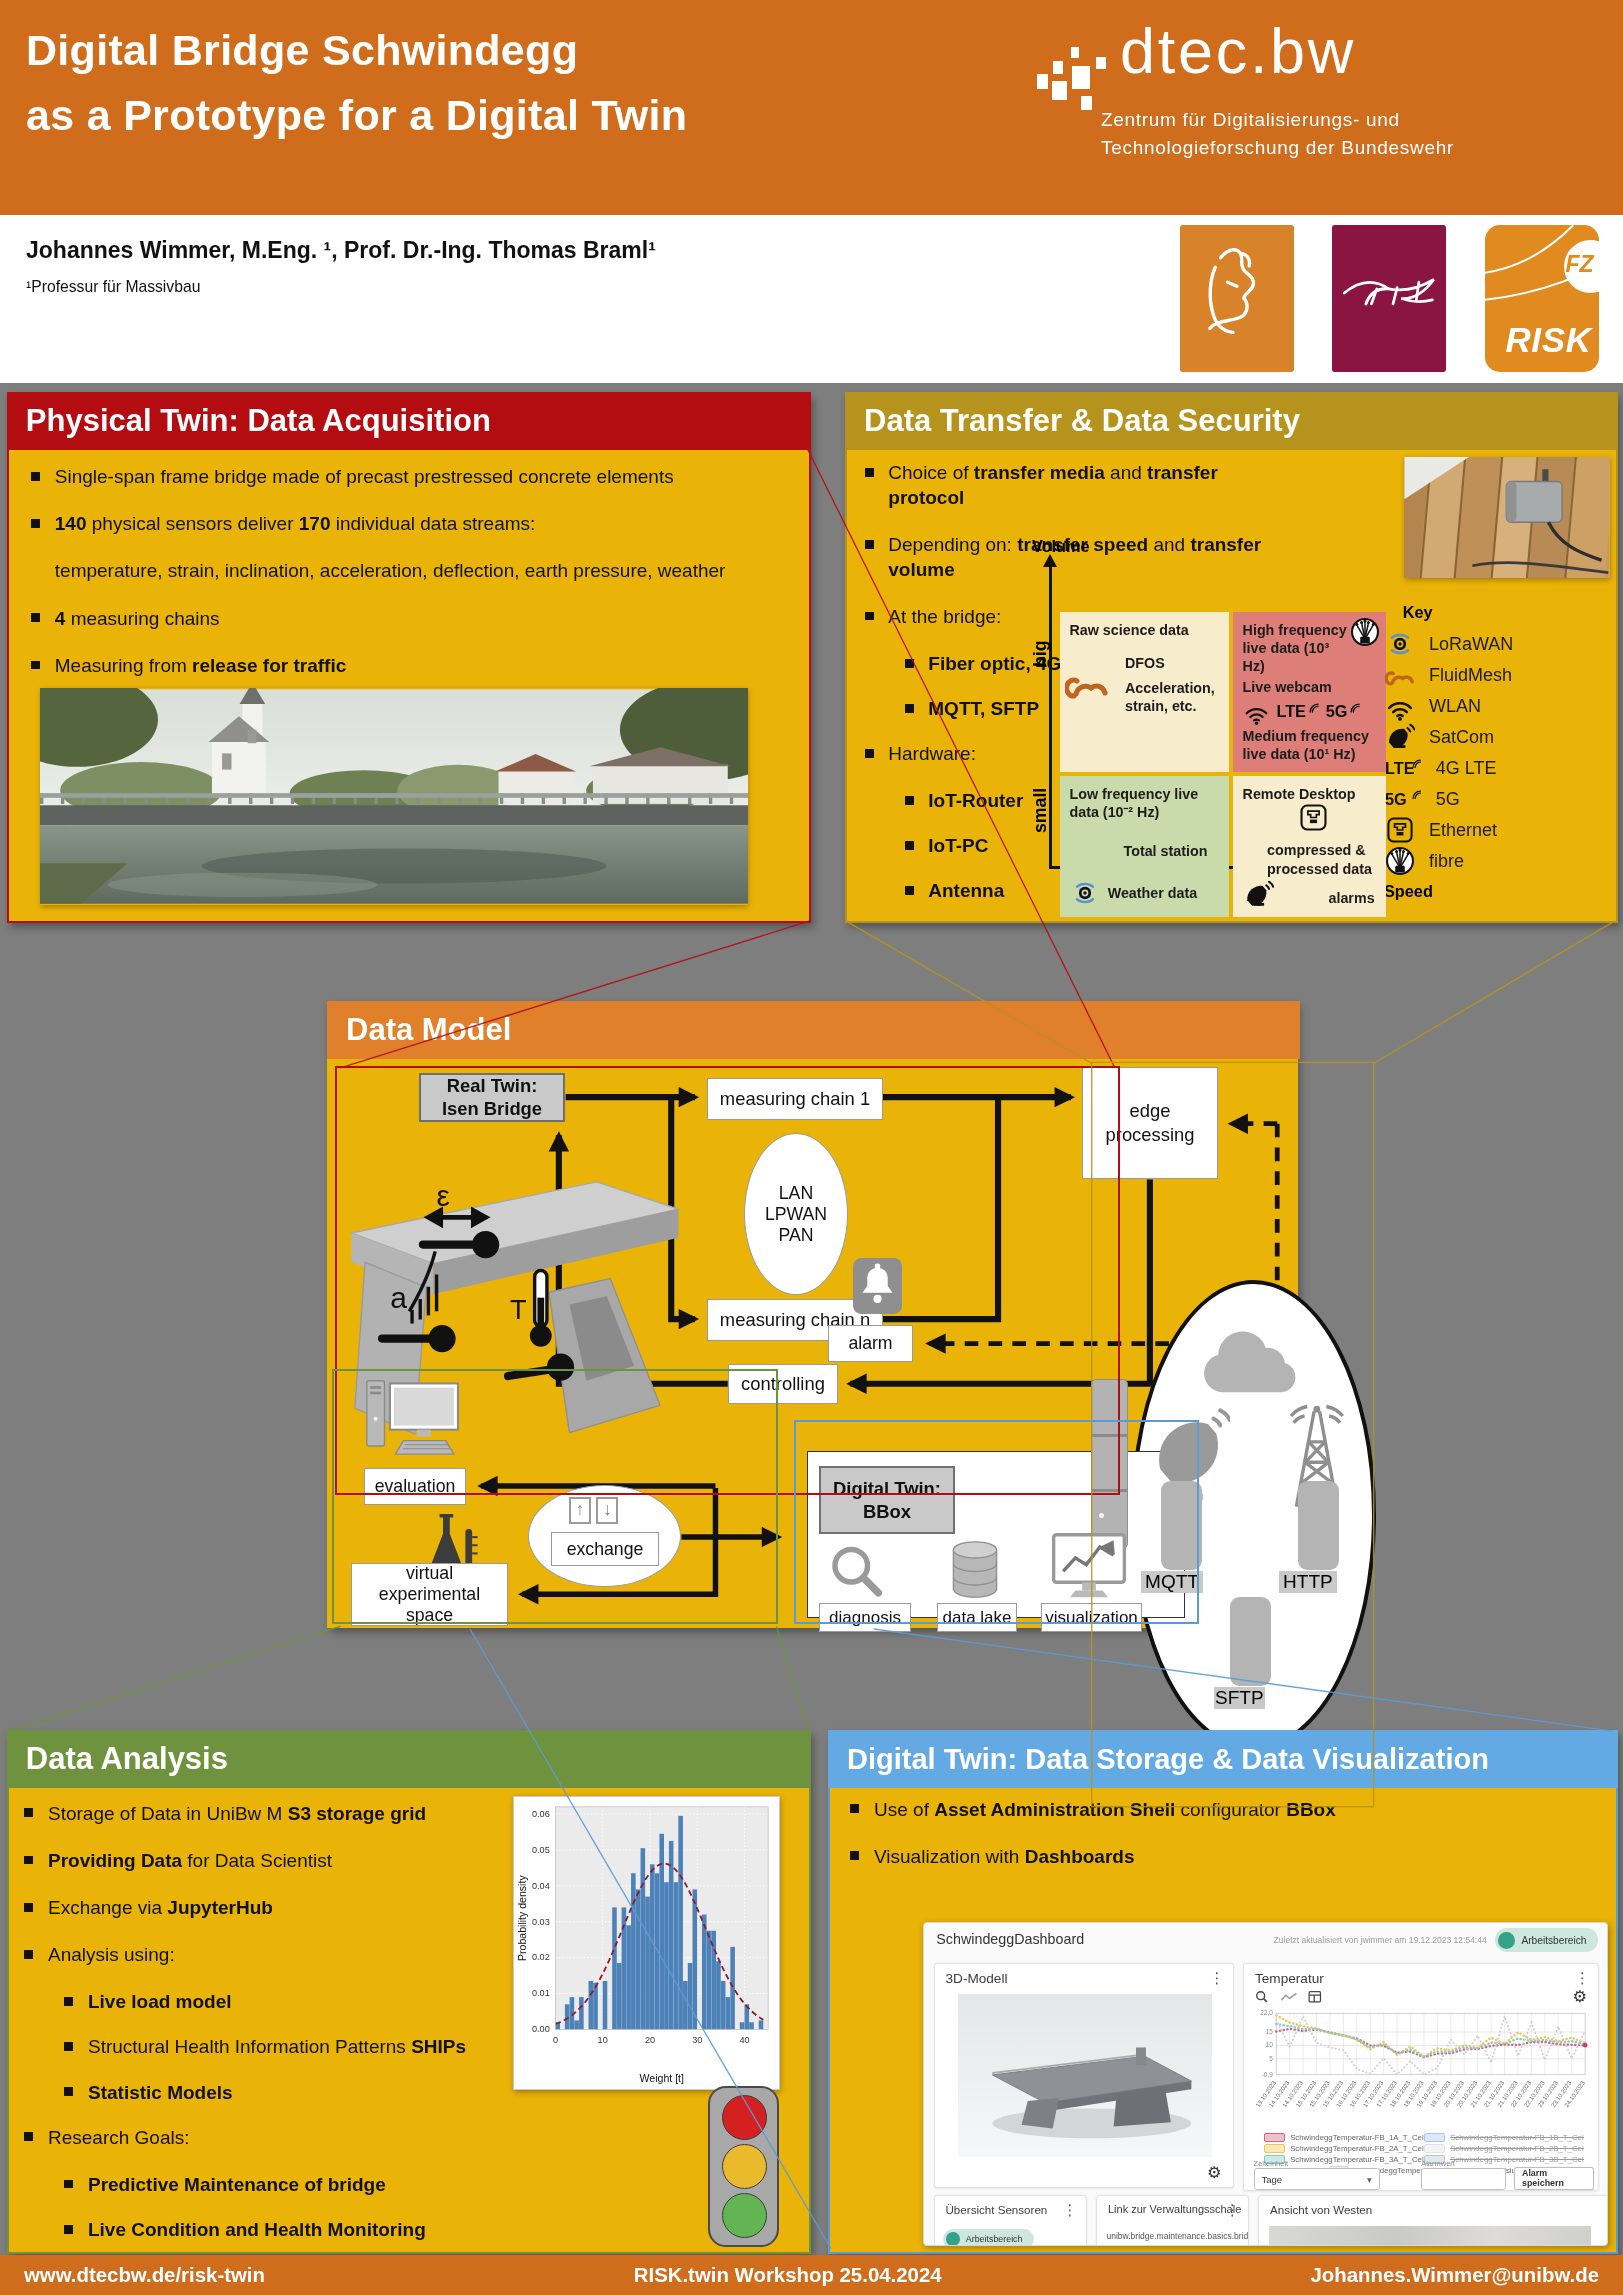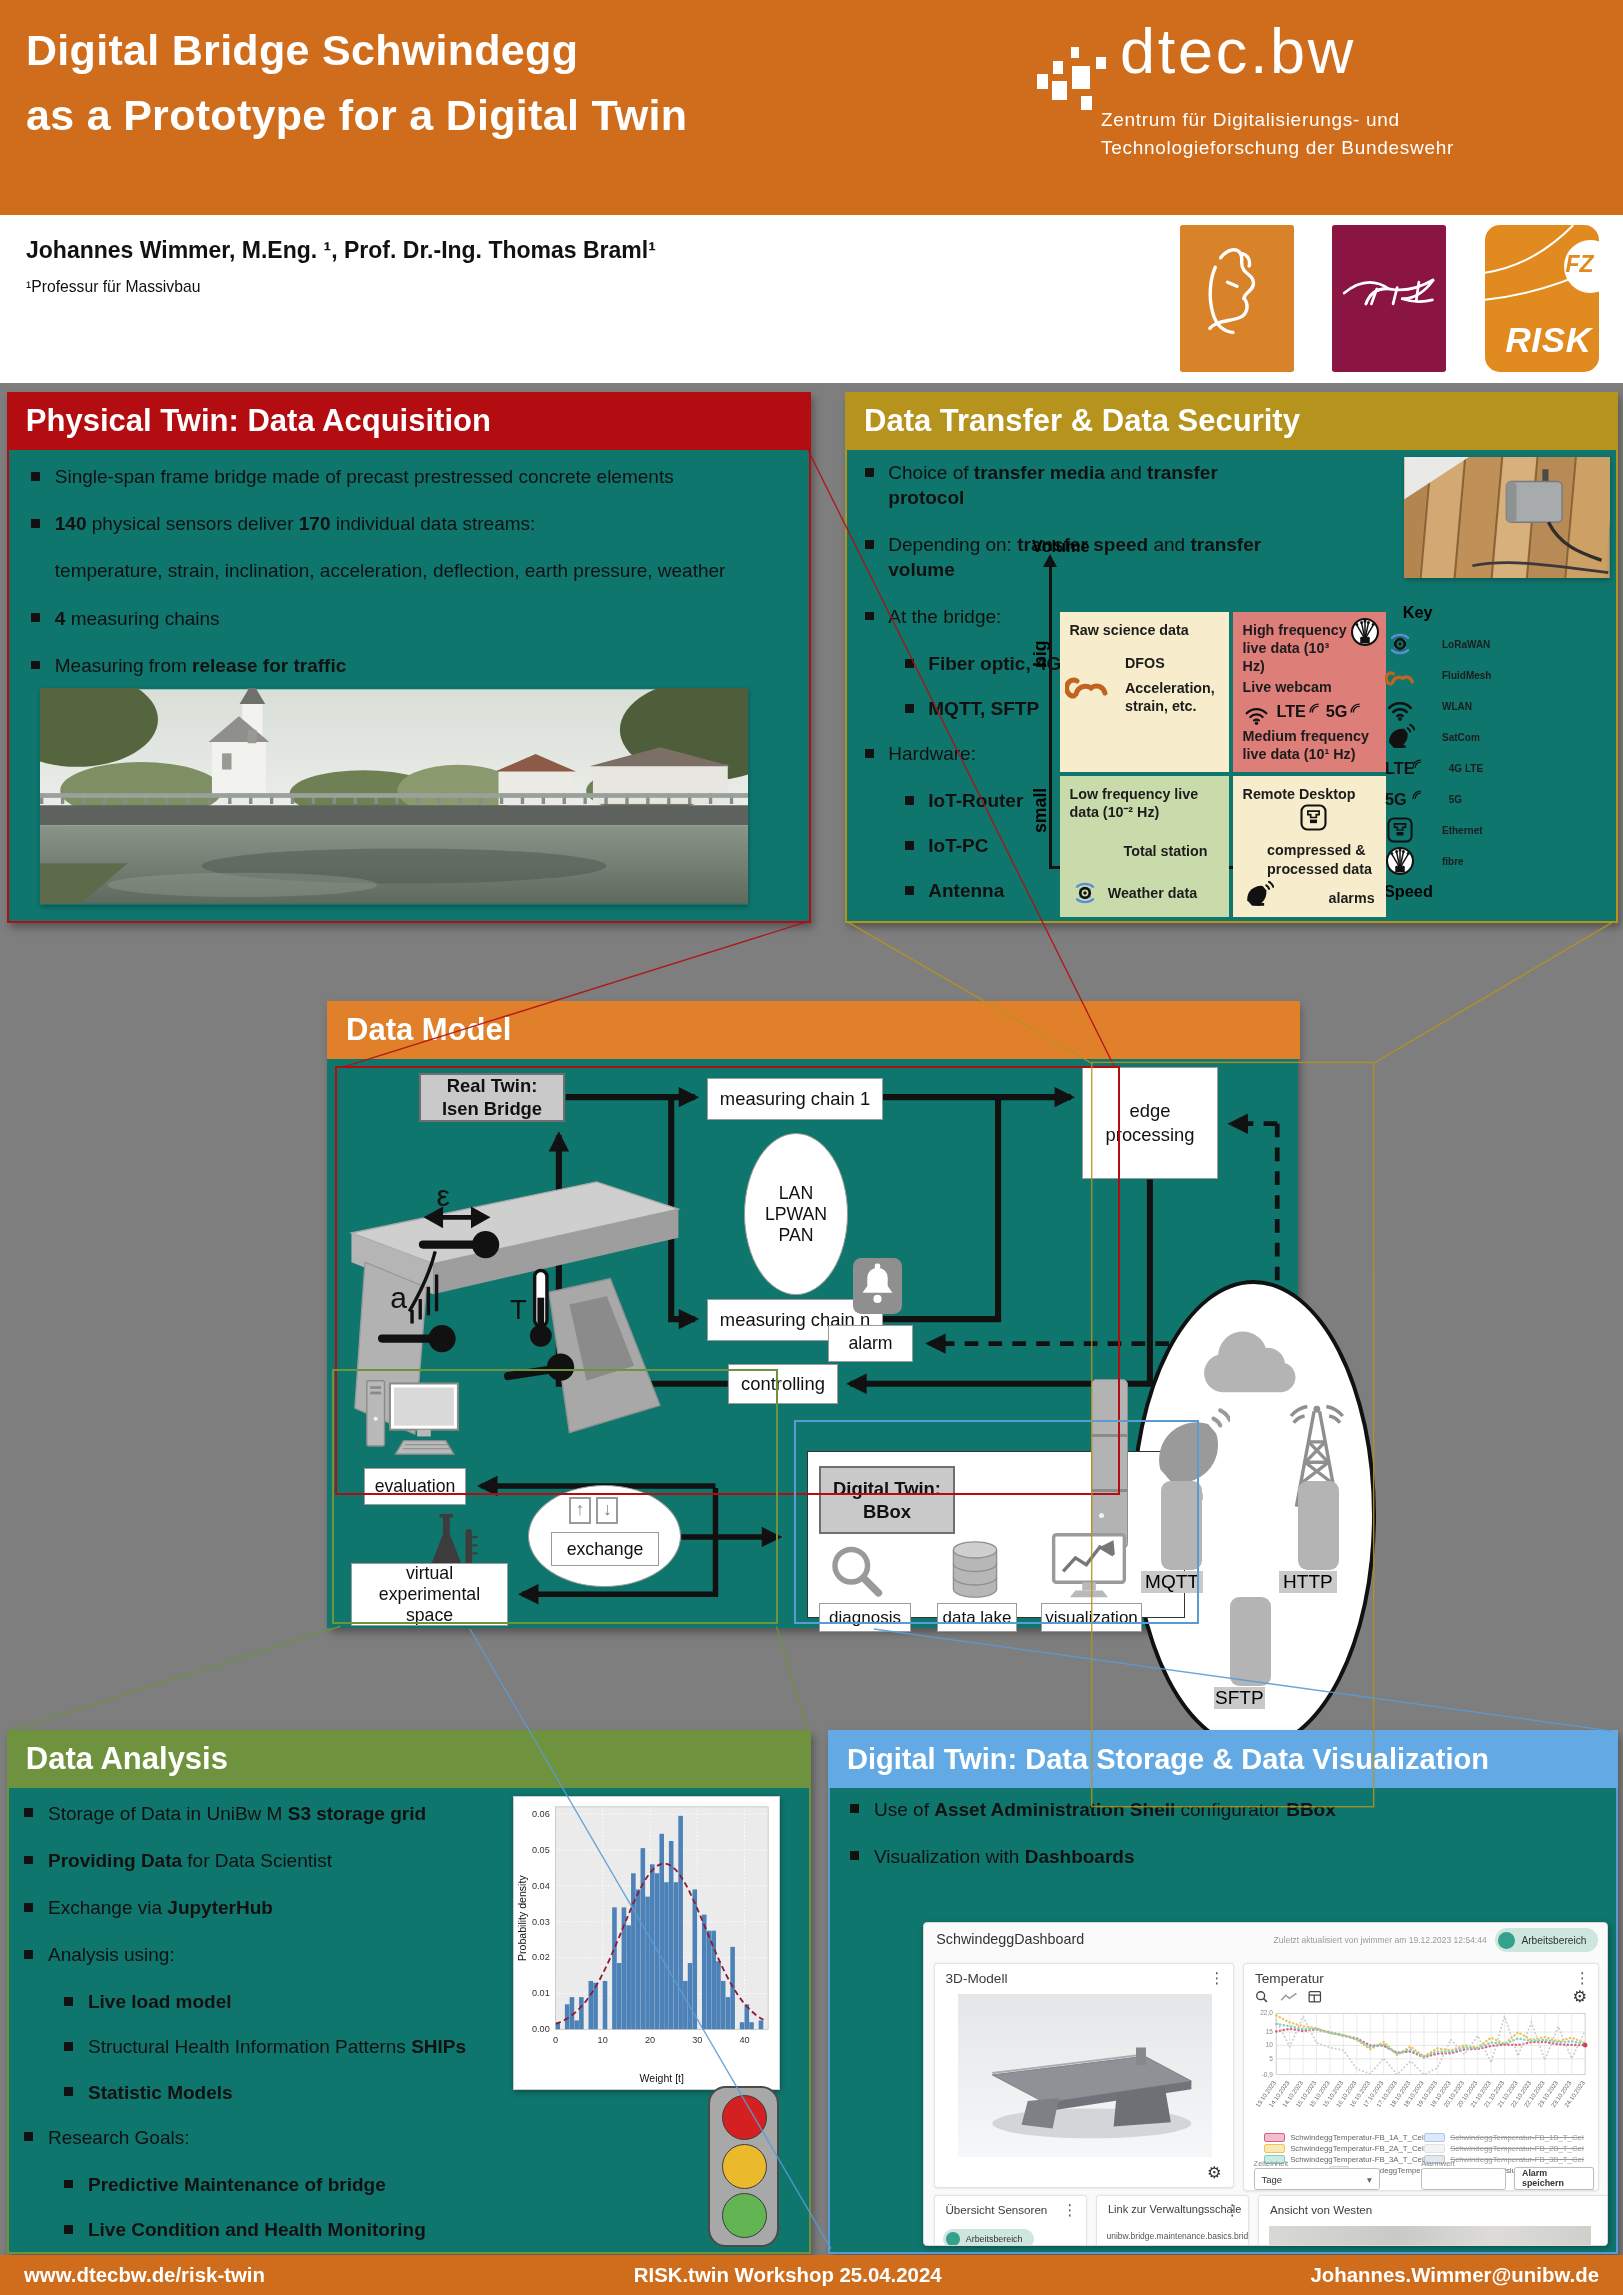--- a/index.html
+++ b/index.html
@@ -19,21 +19,21 @@
 .auth{left:26px;top:22px;font-size:23px;font-weight:700;color:#111}
 .affil{left:26px;top:63px;font-size:15.7px;color:#111}
 .lg{top:10.2px;width:114px;height:147px;border-radius:2.7px;overflow:hidden}
 .lg1{left:1180px;background:#d8832a}
 .lg2{left:1332px;background:#8a1442}
 .lg3{left:1485px;background:#e08a1f;border-radius:15px}
 .risk-word{position:absolute;left:20.4px;bottom:12.3px;color:#fff;font-size:35px;font-weight:700;font-style:italic;letter-spacing:0.7px}
 .fz-circ{position:absolute;right:-17.7px;top:15px;width:53px;height:53px;background:#fff;border-radius:50%}
 .fz-txt{position:absolute;right:5.4px;top:26px;color:#e08a1f;font-size:23px;font-weight:700;font-style:italic}
 
-.sec{background:#0f766e;box-shadow:3.4px 4.8px 8.2px rgba(0,0,0,.35);z-index:10}
+.sec{background:#eab308;box-shadow:3.4px 4.8px 8.2px rgba(0,0,0,.35);z-index:10}
 .sec-head{position:absolute;left:-2px;top:-2px;right:-2px;height:58px;display:flex;align-items:center;padding-left:19px;color:#fff;font-size:31px;font-weight:700}
 .sec-body{position:absolute;left:0;top:56px;right:0;bottom:0}
 #sec-phys{left:6.8px;top:392px;width:804px;height:531px;border:2px solid #b30d11}
 #sec-phys .sec-head{background:#b30d11}
 #sec-trans{left:845px;top:392px;width:773px;height:531px;border:2px solid #b5931d}
 #sec-trans .sec-head{background:#b5931d}
 #sec-model{left:327px;top:1001px;width:971px;height:627px}
 #sec-model .sec-head{left:0;top:0;background:#e0802b}
 #sec-model .sec-body{top:58px}
 #sec-ana{left:6.8px;top:1730px;width:804px;height:524px;border:2px solid #6f923e}
@@ -46,21 +46,21 @@
 ul.blist li:before{content:"";position:absolute;left:5.4px;top:6.8px;width:8.9px;height:8.9px;background:#111}
 ul.blist li.lvl1{margin-left:40px;margin-bottom:20.4px}
 ul.blist li.cont:before{display:none}
 
 .quad{display:grid;grid-template-columns:1fr 1fr;grid-template-rows:1fr 1fr;gap:4.1px}
 .qc{position:relative;padding:8.9px 9.5px;font-size:14.3px;font-weight:600;color:#1c1c1c;line-height:1.28}
 .axis{background:#111}
 .arrowhead{width:0;height:0;position:absolute}
 .rot{transform:rotate(-90deg);transform-origin:left top}
 .keyrow{display:flex;align-items:center;height:31px}
-.keyrow .klabel{margin-left:27px;font-size:10px;font-weight:700;color:#1c1c1c}
+.keyrow .klabel{margin-left:14px;font-size:18px;font-weight:400;color:#1c1c1c}
 .ic{width:30px;height:30px;flex:0 0 30px}
 .lte-txt{font-size:16.3px;font-weight:700;color:#111}
 
 .dmbox{position:absolute;border:1.4px solid #9a9a9a;background:#fff;display:flex;align-items:center;justify-content:center;text-align:center;font-size:18.4px;color:#111;z-index:3}
 .gray-box{background:#c9c9c9;border:2px solid #6f6f6f;font-weight:700;line-height:1.25}
 .frame{position:absolute;z-index:4;pointer-events:none}
 
 .panel{position:absolute;background:#fff;border:0.7px solid #e3e3e3;border-radius:3.4px;box-shadow:0 0.7px 2px rgba(0,0,0,.08);overflow:hidden}
 .ptitle{position:absolute;left:11px;top:6.8px;font-size:13.6px;color:#3c3c3c}
 .kebab{position:absolute;right:8.2px;top:5.4px;font-size:15px;color:#555;cursor:pointer}

